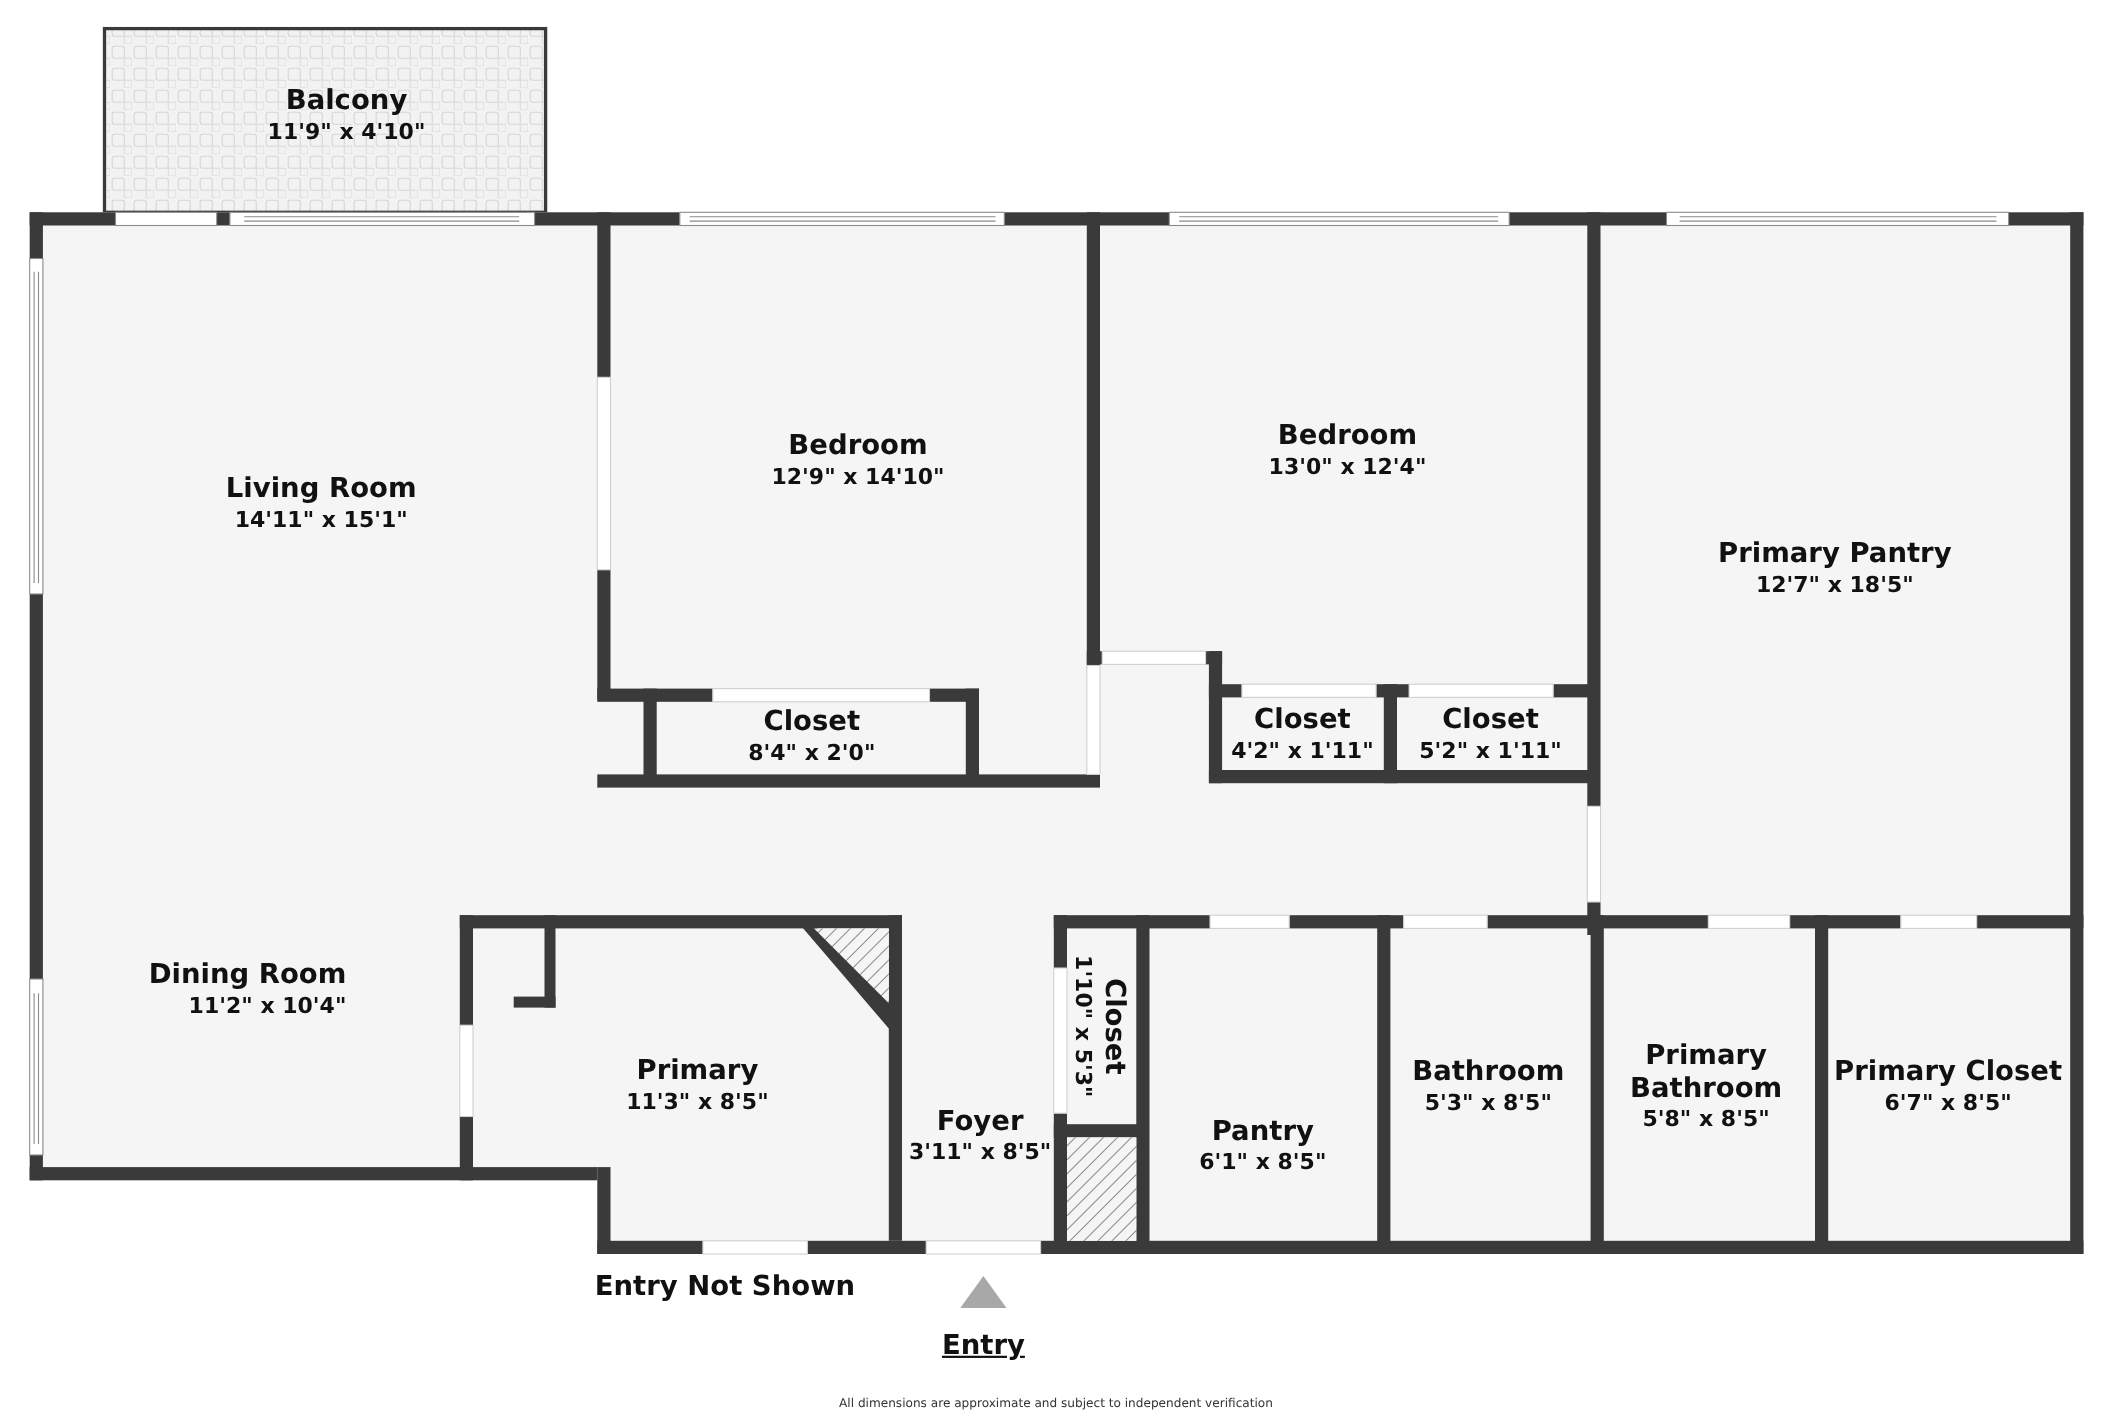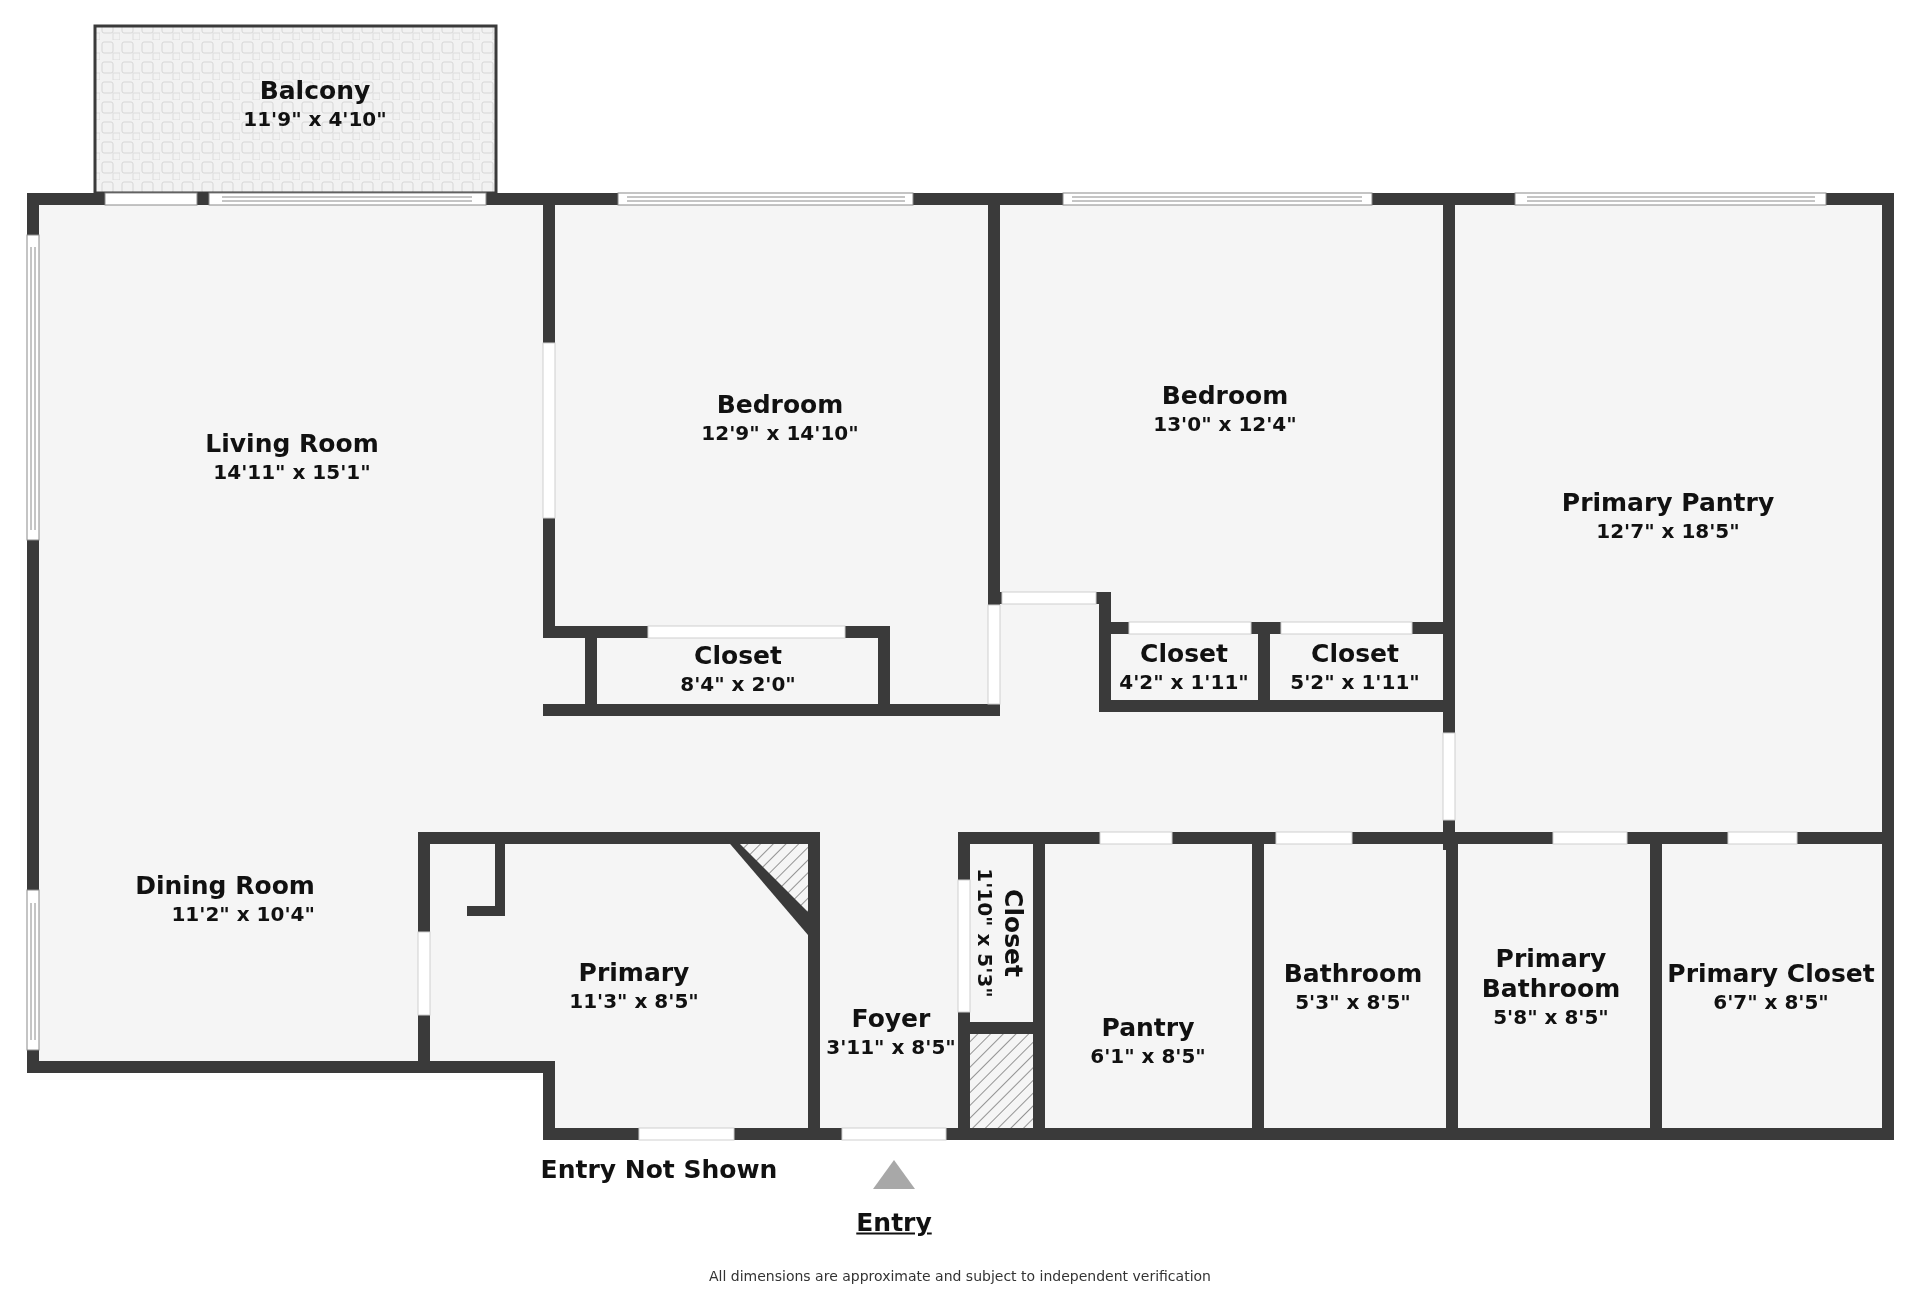--- a/index.html
+++ b/index.html
@@ -4,21 +4,21 @@
 <style>
   html, body { margin:0; padding:0; background:#ffffff; }
   body { width:1920px; height:1289px; position:relative; overflow:hidden;
          font-family:"DejaVu Sans", sans-serif; color:#111; }
   #plan { position:absolute; left:0; top:0; }
   .lbl { position:absolute; text-align:center; transform:translate(-50%,-50%); white-space:nowrap; }
   .lbl .name { font-weight:bold; font-size:25px; line-height:30px; display:block; }
   .lbl .dim { font-weight:bold; font-size:20px; line-height:26px; display:block; }
   .rot { transform:translate(-50%,-50%) rotate(90deg); }
   .footer { position:absolute; left:50%; top:1276px; transform:translate(-50%,-50%);
-            font-size:14px; color:#333; white-space:nowrap; }
+            font-size:11px; color:#333; white-space:nowrap; }
   .free { position:absolute; font-weight:bold; font-size:25px; transform:translate(-50%,-50%); white-space:nowrap; }
 </style>
 </head>
 <body>
 
 <svg id="plan" width="1920" height="1289" viewBox="0 0 1920 1289" xmlns="http://www.w3.org/2000/svg">
   <defs>
     <pattern id="tile" width="20" height="20" patternUnits="userSpaceOnUse">
       <rect width="20" height="20" fill="#f2f2f2"></rect>
       <rect x="2" y="2" width="11" height="11" rx="2" fill="none" stroke="#d6d6d6" stroke-width="1"></rect>

